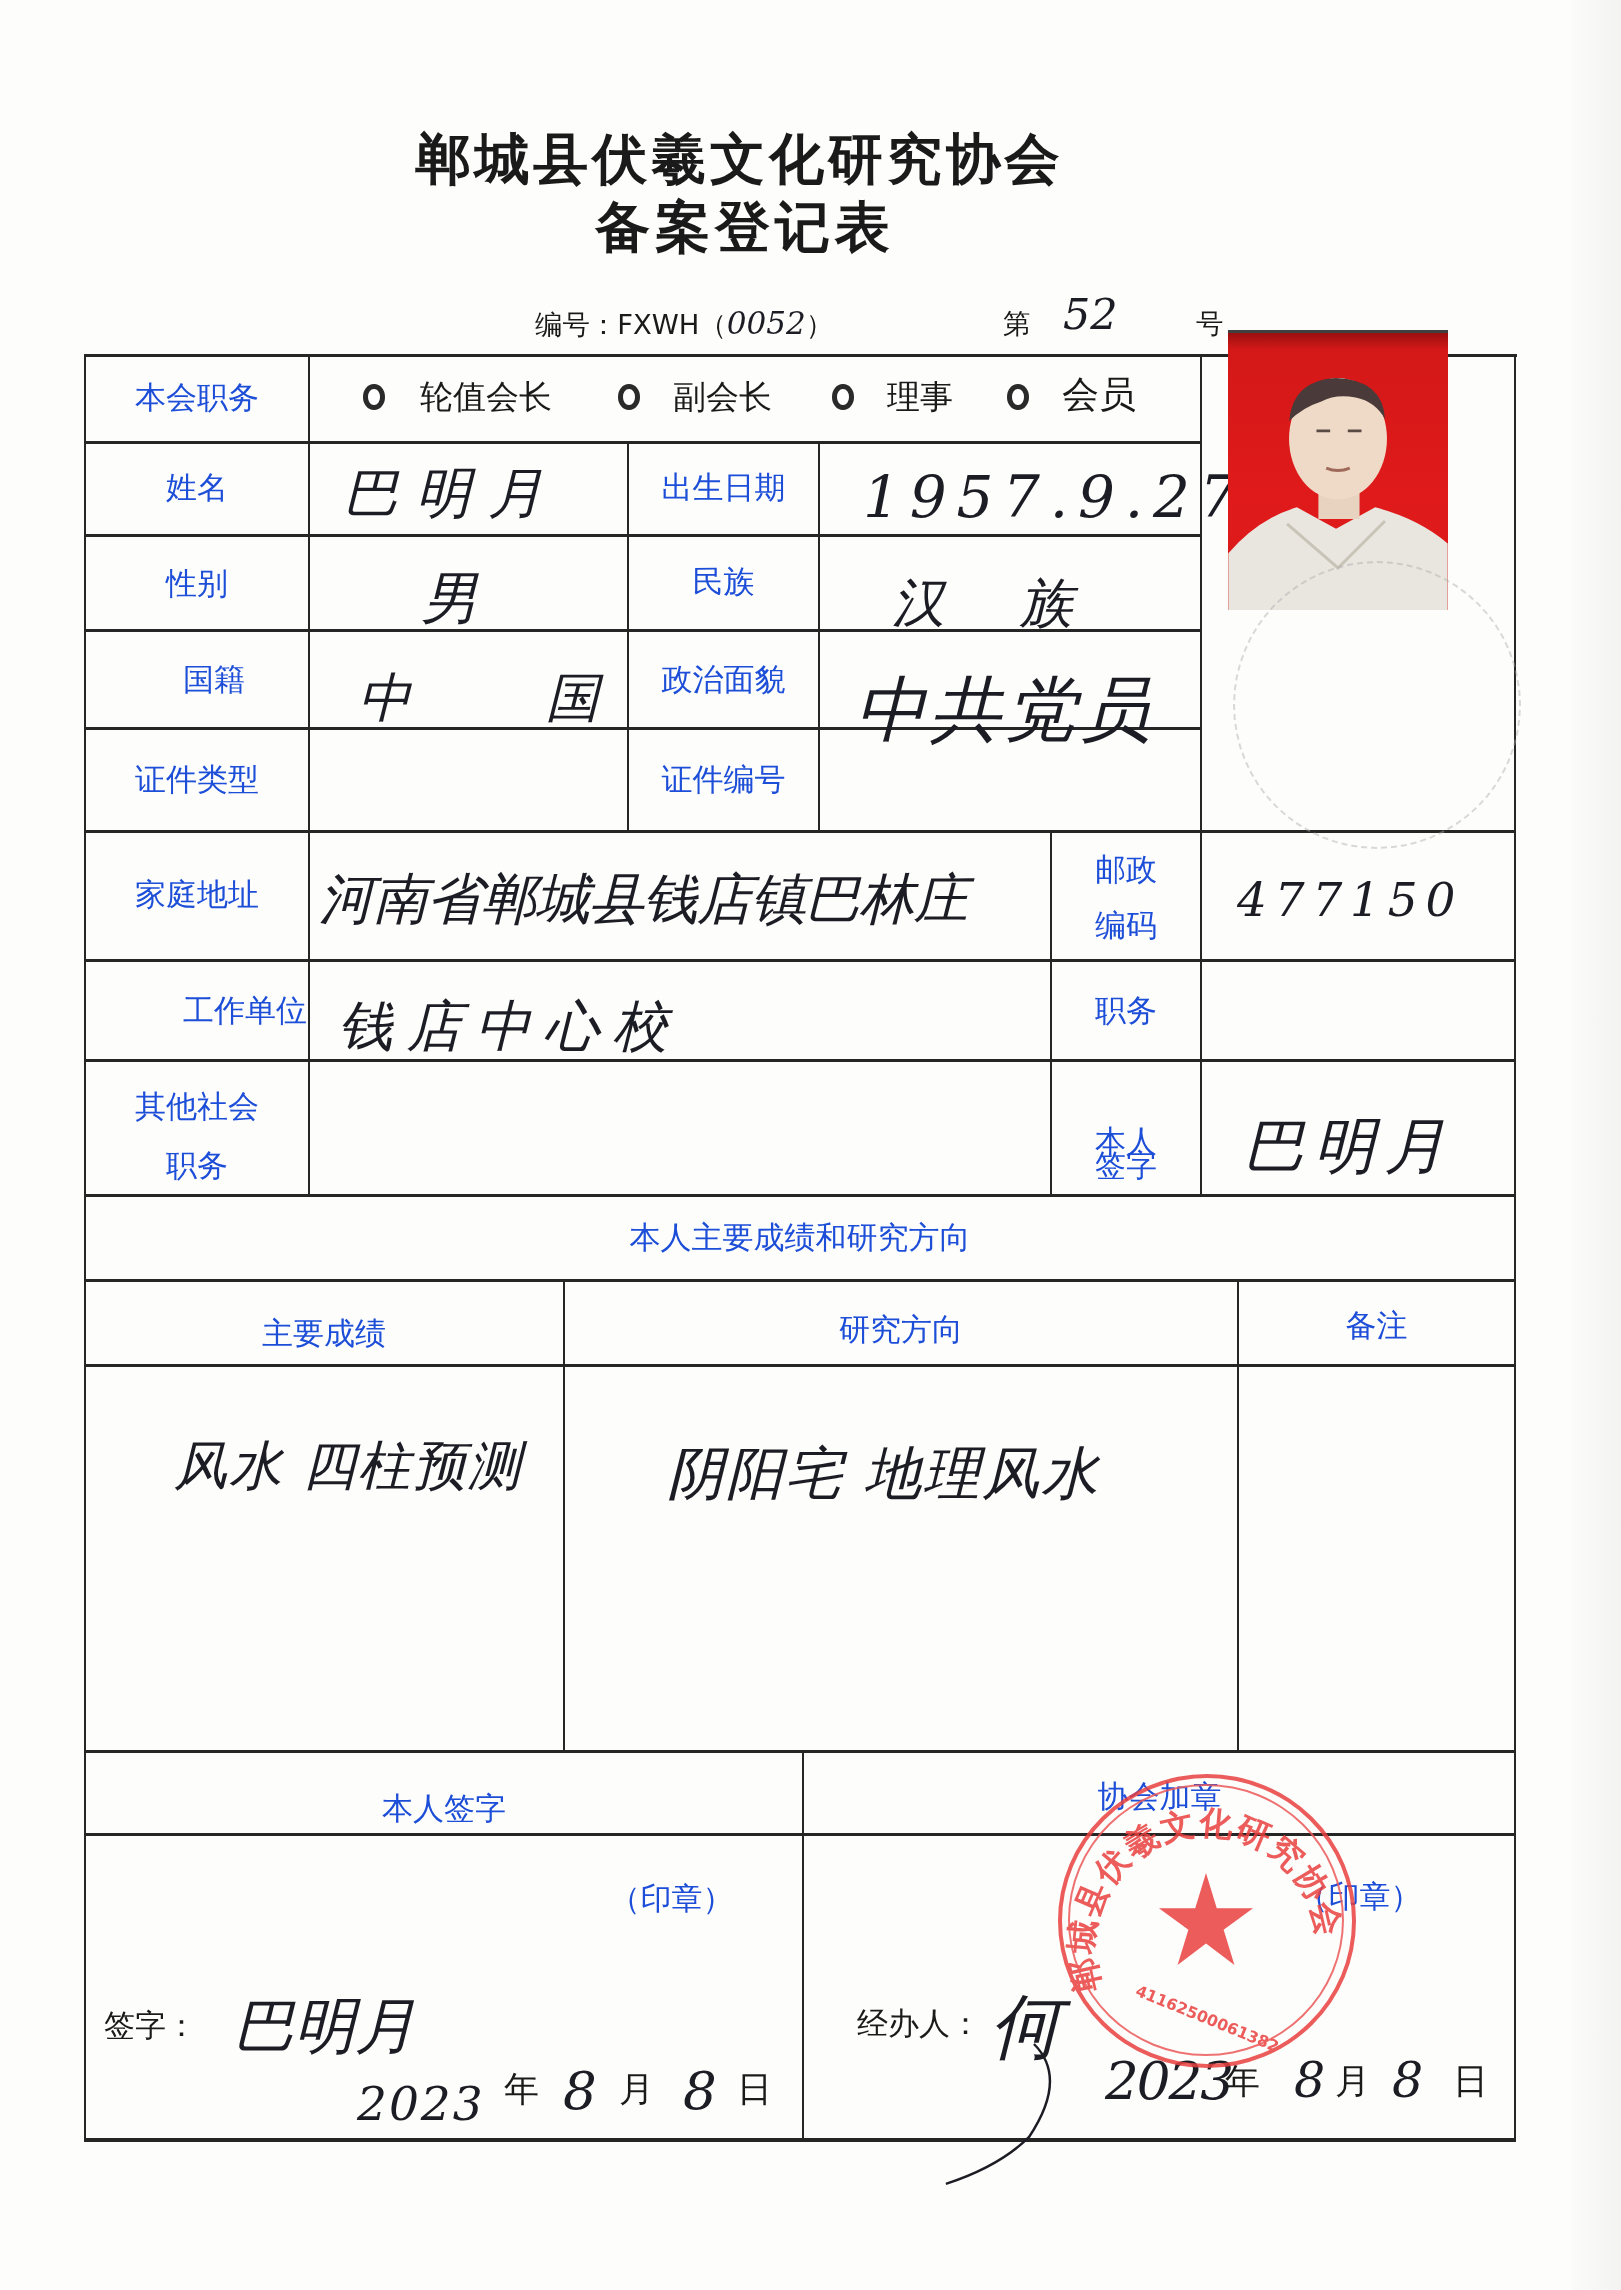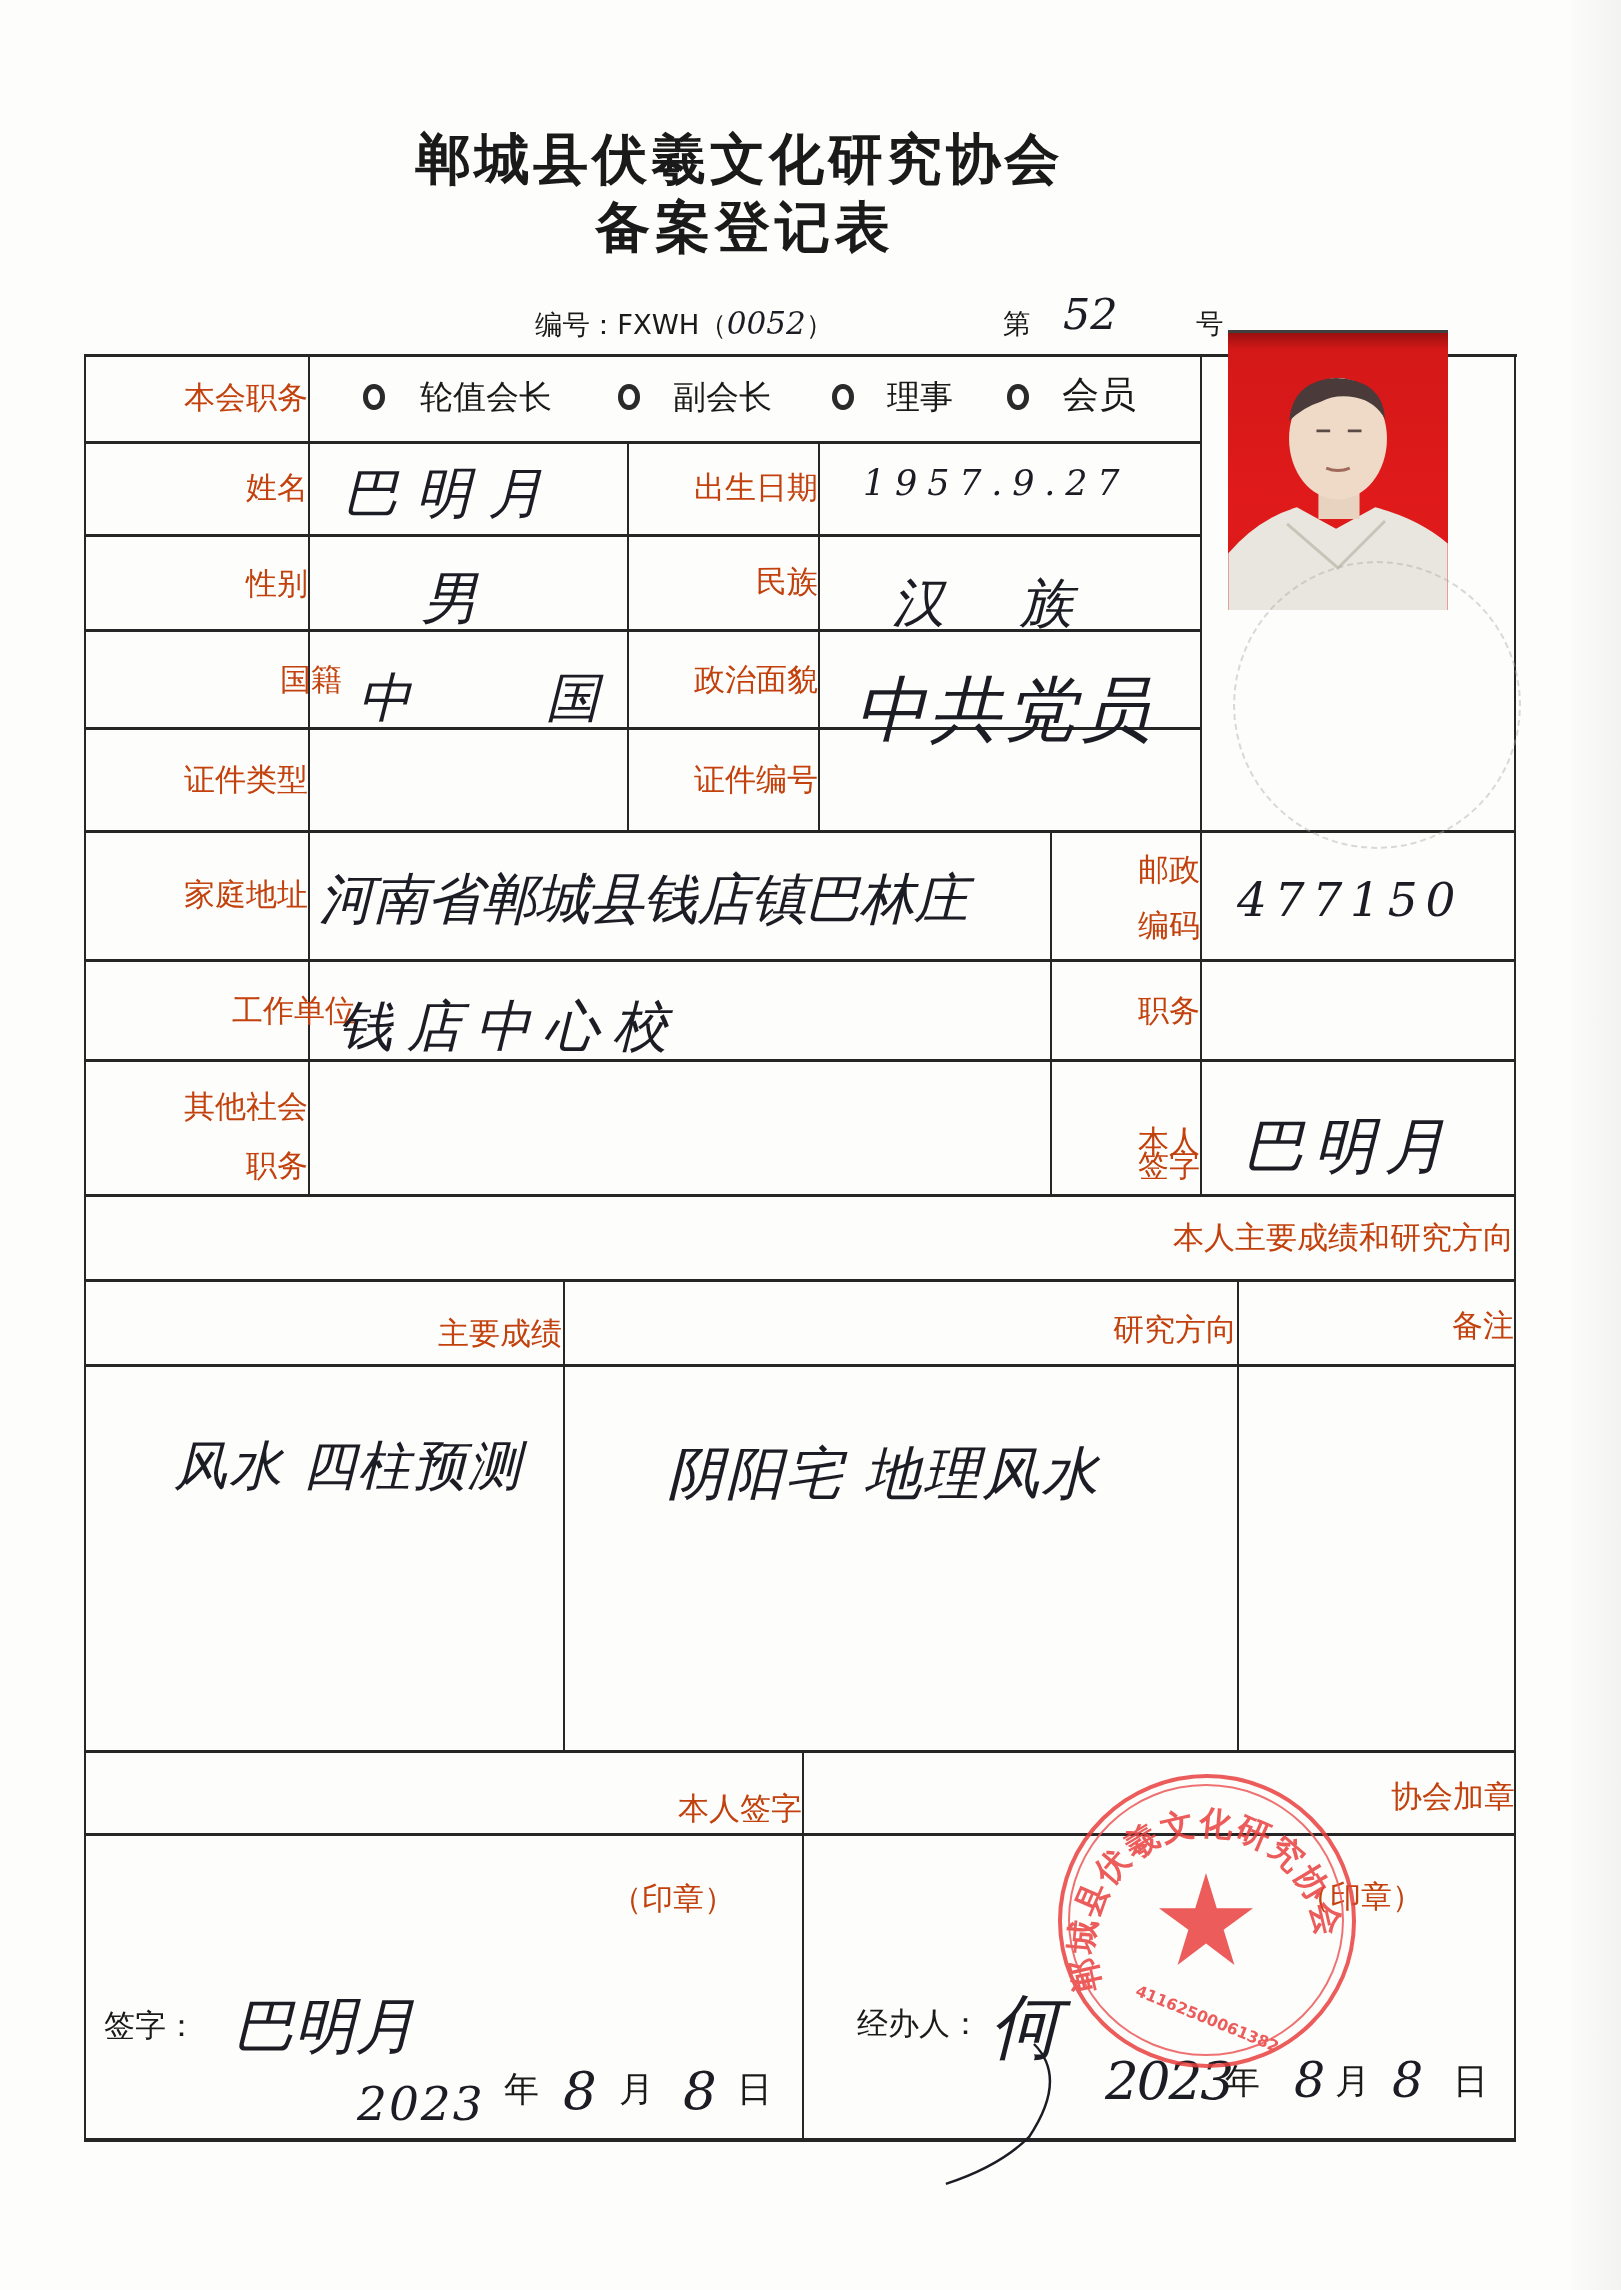--- a/index.html
+++ b/index.html
@@ -7,21 +7,21 @@
          font-family:"DejaVu Sans", "Liberation Sans", sans-serif; color:#1a1a1a; }
   .abs { position:absolute; }
   .page-edge { position:absolute; right:0; top:0; width:49px; height:2291px;
                background:linear-gradient(90deg,#fbfbfa,#f3f3f1); }
   .title1 { left:411px; top:129px; width:657px; font-size:55px; letter-spacing:3.9px; white-space:nowrap; font-weight:bold; line-height:61px; text-align:center; }
   .title2 { left:549px; top:197px; width:392px; font-size:55px; letter-spacing:4.9px; white-space:nowrap; font-weight:bold; line-height:61px; text-align:center; }
   .serial { top:307px; font-size:27.4px; line-height:33px; white-space:nowrap; }
   .hand { font-family:"DejaVu Serif", "Liberation Serif", serif; font-style:italic; font-weight:normal; color:#1c1c24; white-space:nowrap; }
   .hline { position:absolute; height:2.9px; background:#262626; }
   .vline { position:absolute; width:2px; background:#262626; }
-  .label { position:absolute; font-size:31px; line-height:37px; text-align:right; white-space:nowrap; color:#c2410c; }
+  .label { position:absolute; font-size:31px; line-height:37px; text-align:center; white-space:nowrap; color:#1d4ed8; }
   .radio { position:absolute; width:21.6px; height:25.5px; border-radius:50%; border:5.9px solid #2a2a2a; box-sizing:border-box; background:#fff; }
   .opt { position:absolute; font-size:33px; line-height:39px; white-space:nowrap; }
   .photo { position:absolute; left:1228px; top:330px; width:220px; height:280px; overflow:hidden;
            background:linear-gradient(180deg,#9a0f0f 0%,#d41818 6%,#e01a1a 60%,#d91a1a 100%);
            border-top:3.9px solid #404040; box-sizing:border-box; }
   .emboss { position:absolute; border:2.9px dashed rgba(170,170,170,0.45); border-radius:50%; }
   .stamp { position:absolute; border-radius:50%; border:4.9px solid #e8403f; box-sizing:border-box; }
   .stamp-inner { position:absolute; border-radius:50%; border:2px solid #ec5a5a; box-sizing:border-box; }
   .stamp-num { position:absolute; color:#e8403f; font-size:15.7px; font-weight:bold; white-space:nowrap; }
 </style>
@@ -73,21 +73,21 @@
 <div class="radio" style="left:618px; top:384px;"></div>
 <div class="opt" style="left:673px; top:377px;">副会长</div>
 <div class="radio" style="left:832px; top:384px;"></div>
 <div class="opt" style="left:887px; top:377px;">理事</div>
 <div class="radio" style="left:1007px; top:384px;"></div>
 <div class="opt" style="left:1062px; top:375px; font-size:37px;">会员</div>
 
 <div class="label" style="left:86px; top:469px; width:222px;">姓名</div>
 <div class="abs hand" style="left:343px; top:457px; font-size:55px; letter-spacing:17.6px;">巴明月</div>
 <div class="label" style="left:629px; top:469px; width:189px;">出生日期</div>
-<div class="abs hand" style="left:863px; top:463px; font-size:35px; letter-spacing:9.8px;">1957.9.27</div>
+<div class="abs hand" style="left:863px; top:463px; font-size:58px; letter-spacing:9.8px;">1957.9.27</div>
 
 <div class="label" style="left:86px; top:565px; width:222px;">性别</div>
 <div class="abs hand" style="left:421px; top:561px; font-size:57px;">男</div>
 <div class="label" style="left:629px; top:563px; width:189px;">民族</div>
 <div class="abs hand" style="left:892px; top:568px; font-size:53px; letter-spacing:29px;">汉 族</div>
 
 <div class="label" style="left:86px; top:661px; width:256px;">国籍</div>
 <div class="abs hand" style="left:358px; top:663px; font-size:53px; letter-spacing:59px;">中 国</div>
 <div class="label" style="left:629px; top:661px; width:189px;">政治面貌</div>
 <div class="abs hand" style="left:855px; top:663px; font-size:71px; letter-spacing:3.9px;">中共党员</div>

